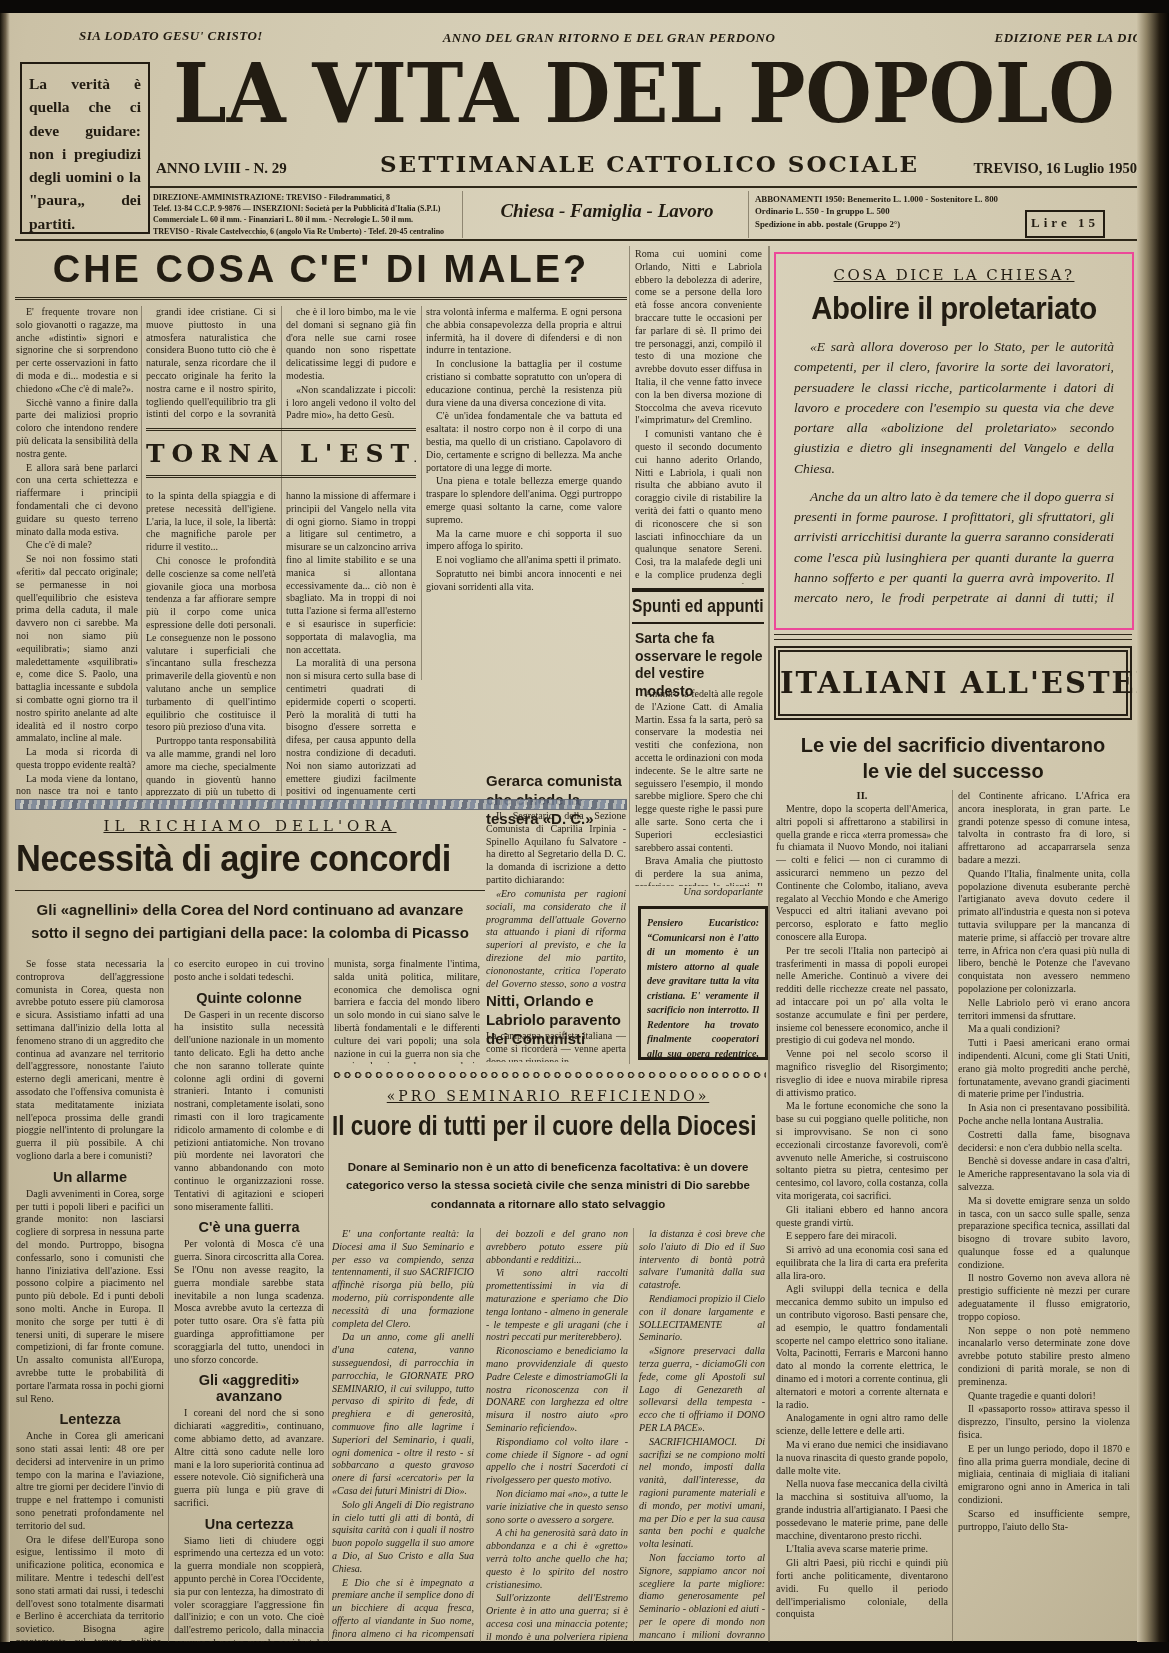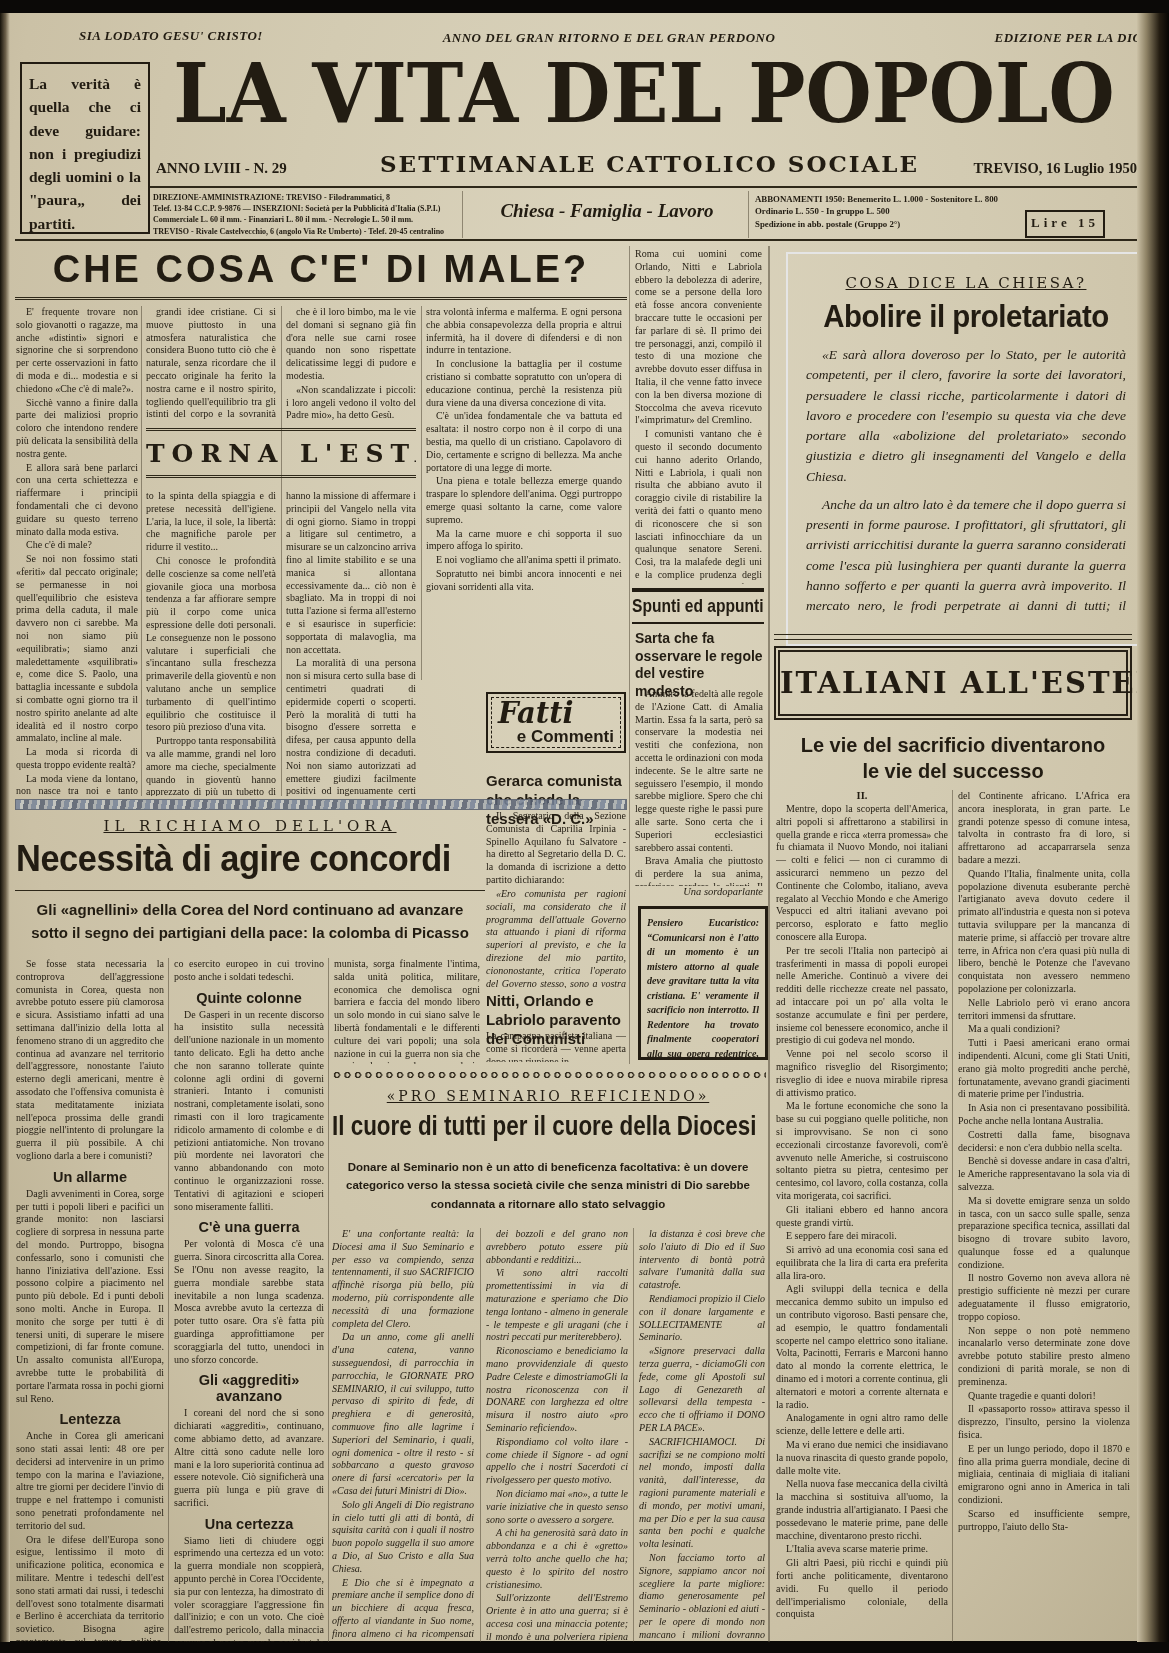--- a/index.html
+++ b/index.html
@@ -77,21 +77,21 @@
   .part-label{text-align:center;font-size:10.5px;font-weight:bold;margin-bottom:2px;}
 
   .fatti-box{border:2px solid #221c12;outline:1px dashed #221c12;outline-offset:-6px;
       padding:4px 10px 5px;}
   .fatti-script{font-family:"DejaVu Serif",serif;font-style:italic;font-weight:bold;font-size:29px;
       line-height:30px;}
   .fatti-rest{font-family:"Liberation Sans",sans-serif;font-weight:bold;font-size:17px;
       text-align:right;line-height:18px;}
   .pensiero{border:3px solid #221c12;padding:7px 6px;font-size:10px;font-weight:bold;
       font-style:italic;line-height:1.45;text-align:justify;overflow:hidden;}
-  .chiesa-box{border:2px solid #e5e5e5;padding:20px 18px;margin-left:12px;}
+  .chiesa-box{border:2px solid #ec4899;padding:12px 18px;}
   .italiani-box{border:6px double #262016;}
   .double-rule{border-top:1.5px solid #2e2819;border-bottom:1.5px solid #2e2819;height:4px;}
   .braid{background:repeating-linear-gradient(100deg,#77849a 0 5px,#c3c6c4 5px 8px,#5a6375 8px 13px,#a9aeb2 13px 16px);opacity:.85;border:1px solid #555e6e;}
   .chain{background-image:radial-gradient(circle 3.2px at 5px 5px,transparent 1.6px,#332c1f 1.8px,#332c1f 3px,transparent 3.4px);background-size:10.5px 10px;}
 </style>
 </head>
 <body>
 
 <div class="scan">
   <div class="paper"></div>
@@ -163,24 +163,20 @@
   <div class="abs txt cont" style="left:146px;top:490px;width:130px;height:306px;">
       <p>to la spinta della spiaggia e di pretese necessità dell'igiene. L'aria, la luce, il sole, la libertà: che magnifiche parole per ridurre il vestito...</p>
       <p>Chi conosce le profondità delle coscienze sa come nell'età giovanile gioca una morbosa tendenza a far affiorare sempre più il corpo come unica espressione delle doti personali. Le conseguenze non le possono valutare i superficiali che s'incantano sulla freschezza primaverile della gioventù e non valutano anche un semplice turbamento di quell'intimo equilibrio che costituisce il tesoro più prezioso d'una vita.</p>
       <p>Purtroppo tanta responsabilità va alle mamme, grandi nel loro amore ma cieche, specialmente quando in gioventù hanno apprezzato di più un tubetto di rossetto e un taglio di vestito che la trasparenza luminosa degli occhi, riflesso di un'anima pura. E' incantevole davvero quel pugno di carne</p>
     </div>
   <div class="abs txt cont" style="left:286px;top:490px;width:130px;height:306px;">
       <p>hanno la missione di affermare i principii del Vangelo nella vita di ogni giorno. Siamo in troppi a litigare sul centimetro, a misurare se un calzoncino arriva fino al limite stabilito e se una manica si allontana eccessivamente da... ciò non è sbagliato. Ma in troppi di noi tutta l'azione si ferma all'esterno e si esaurisce in superficie: sopportata di malavoglia, ma non accettata.</p>
       <p>La moralità di una persona non si misura certo sulla base di centimetri quadrati di epidermide coperti o scoperti. Però la moralità di tutti ha bisogno d'essere sorretta e difesa, per causa appunto della nostra condizione di decaduti. Noi non siamo autorizzati ad emettere giudizi facilmente positivi od ingenuamente certi (persona poco vestita, persona poco onesta e viceversa), ma abbiamo il diritto di esigere da questa e da quella il rispetto della nostra virtù e un ausilio alla no-</p>
     </div>
 
-  <div class="abs fatti-box" style="left:486px;top:692px;width:116px;">
-    <div class="fatti-script">Fatti</div>
-    <div class="fatti-rest">e Commenti</div>
-  </div>
   <div class="abs sub-art" style="left:486px;top:772px;width:142px;font-size:15px;">Gerarca comunista che chiede la tessera «D. C.»</div>
   <div class="abs txt" style="left:486px;top:810px;width:140px;height:78px;">
       <p>Il Segretario della Sezione Comunista di Caprilia Irpinia - Spinello Aquilano fu Salvatore - ha diretto al Segretario della D. C. la domanda di iscrizione a detto partito dichiarando:</p>
     </div>
   <div class="abs txt it" style="left:486px;top:888px;width:140px;height:100px;">
       <p>«Ero comunista per ragioni sociali, ma considerato che il programma dell'attuale Governo sta attuando i piani di riforma superiori al previsto, e che la direzione del mio partito, ciononostante, critica l'operato del Governo stesso, sono a vostra completa disposizione, e chiedo l'onore di avere la tessera democristiana».</p>
     </div>
   <div class="abs sub-art" style="left:486px;top:992px;width:142px;font-size:15px;">Nitti, Orlando e Labriolo paravento dei Comunisti</div>
   <div class="abs txt cont" style="left:486px;top:1030px;width:140px;height:32px;">
       <p>La campagna pacifista italiana — come si ricorderà — venne aperta dopo una riunione in</p>

